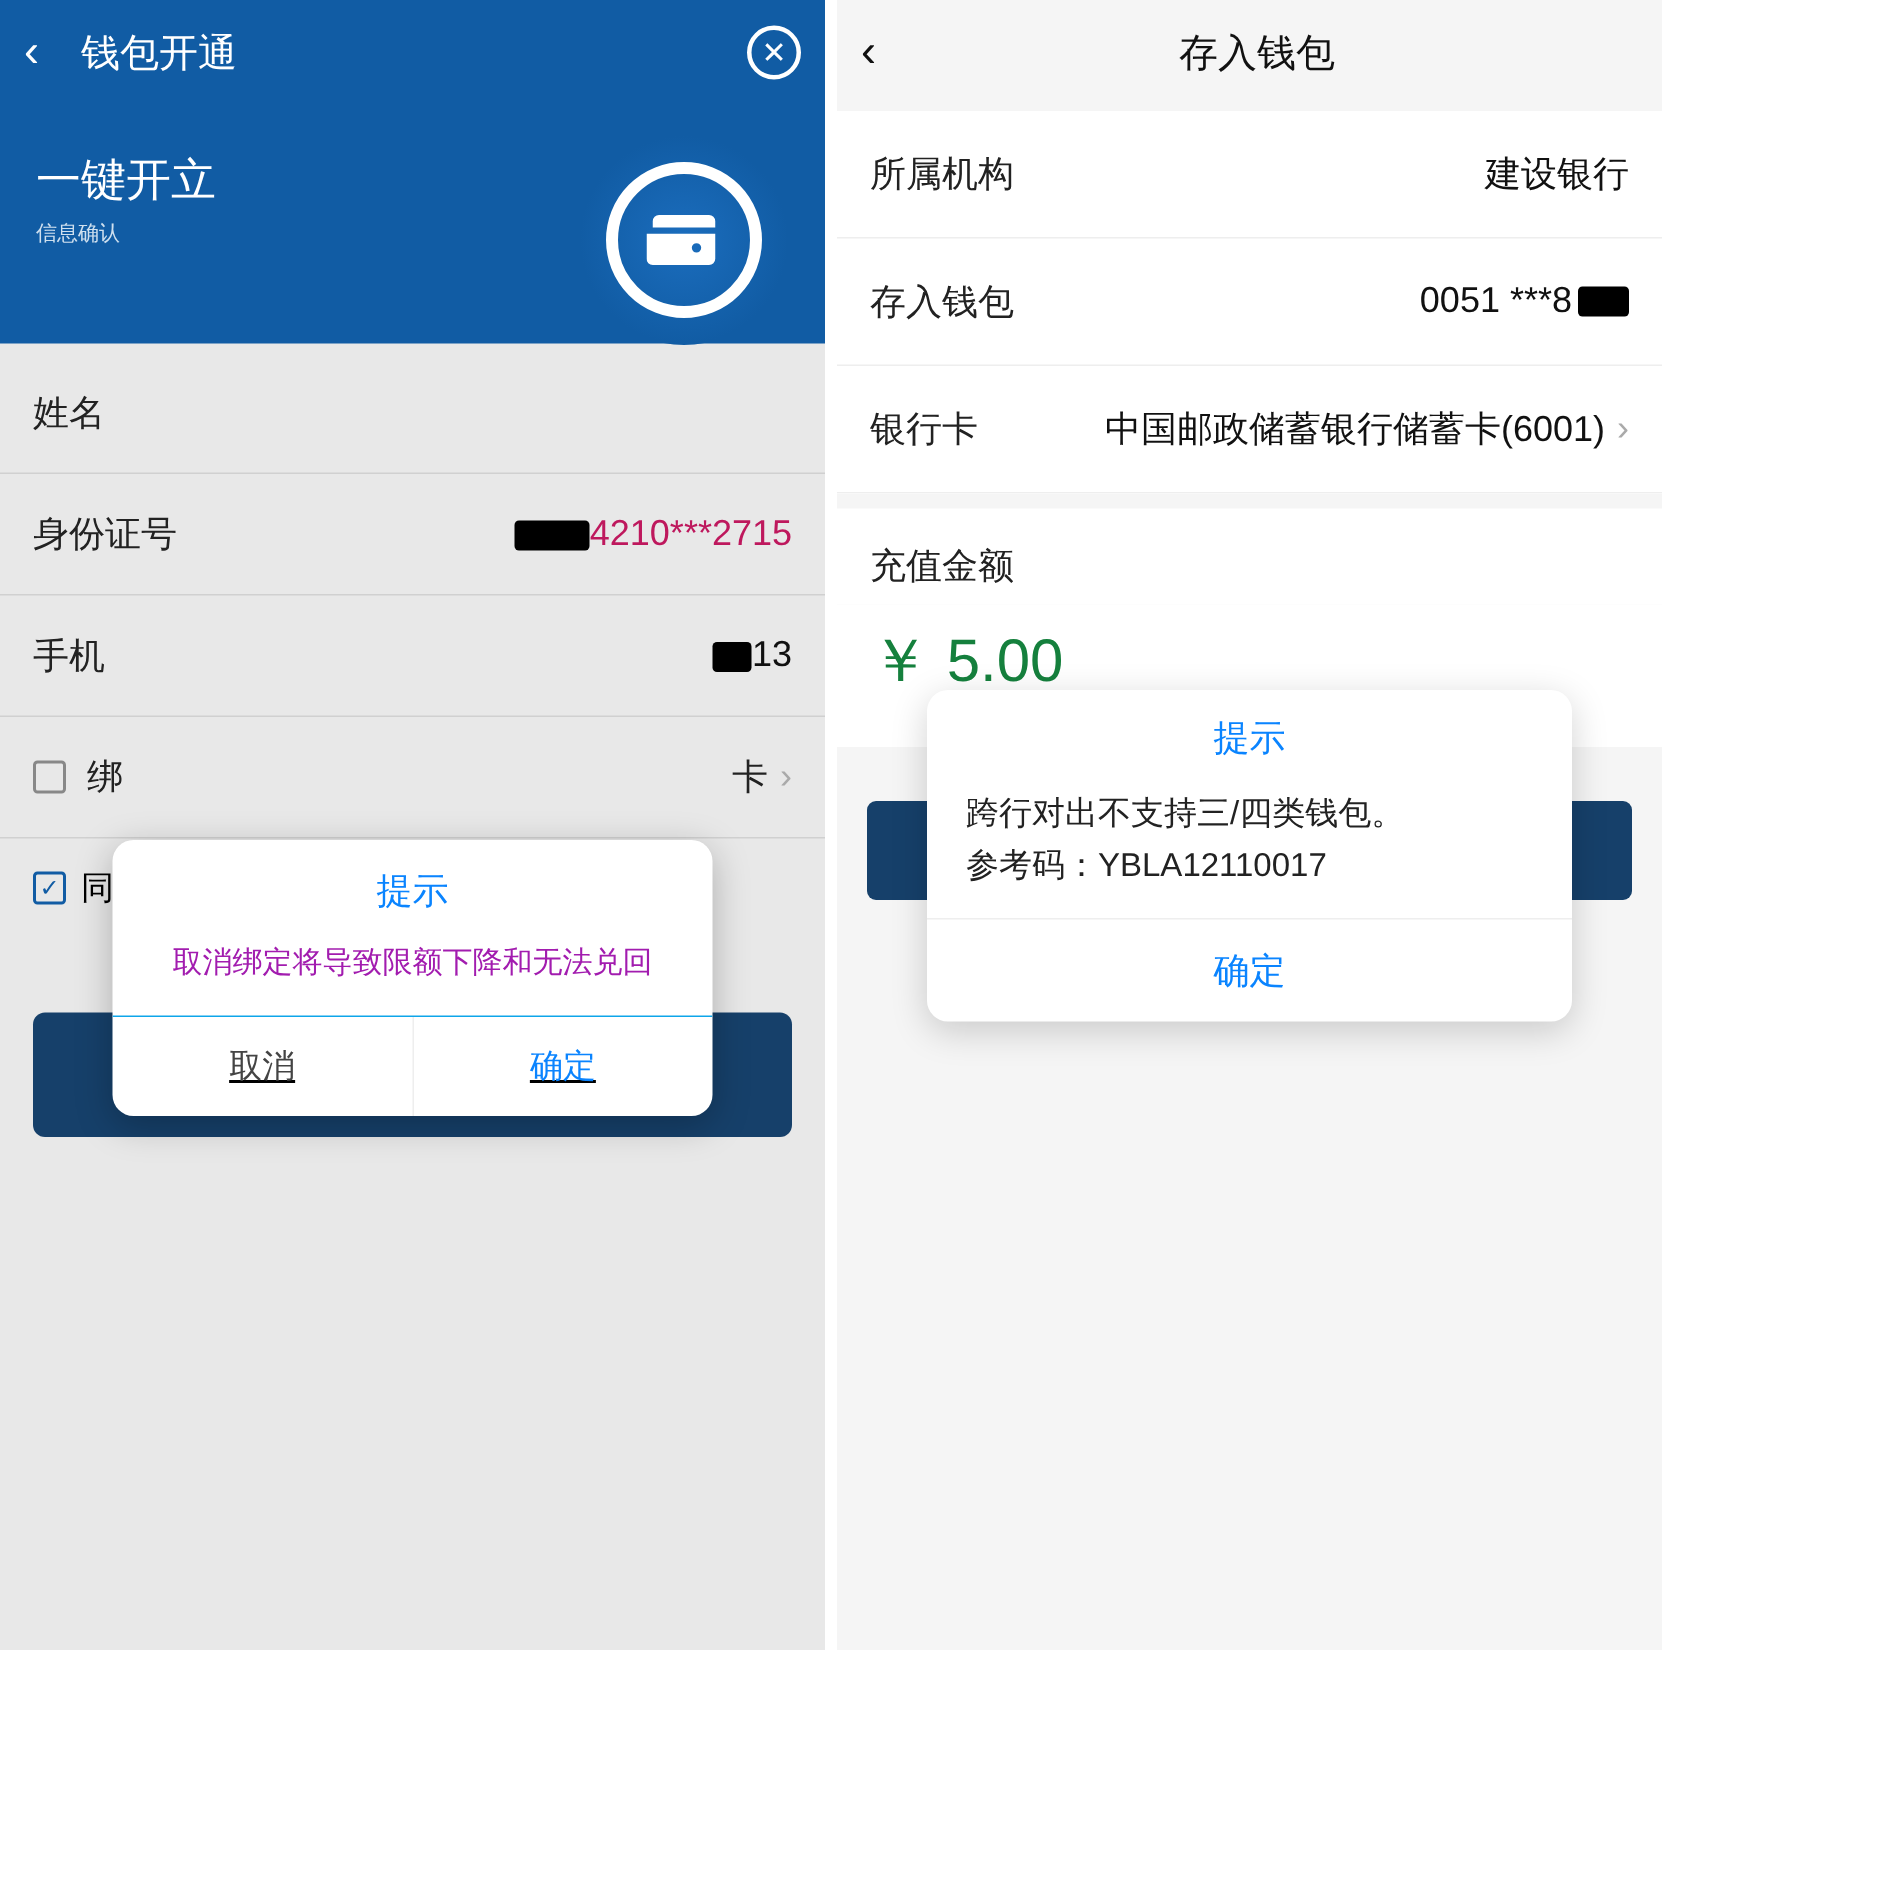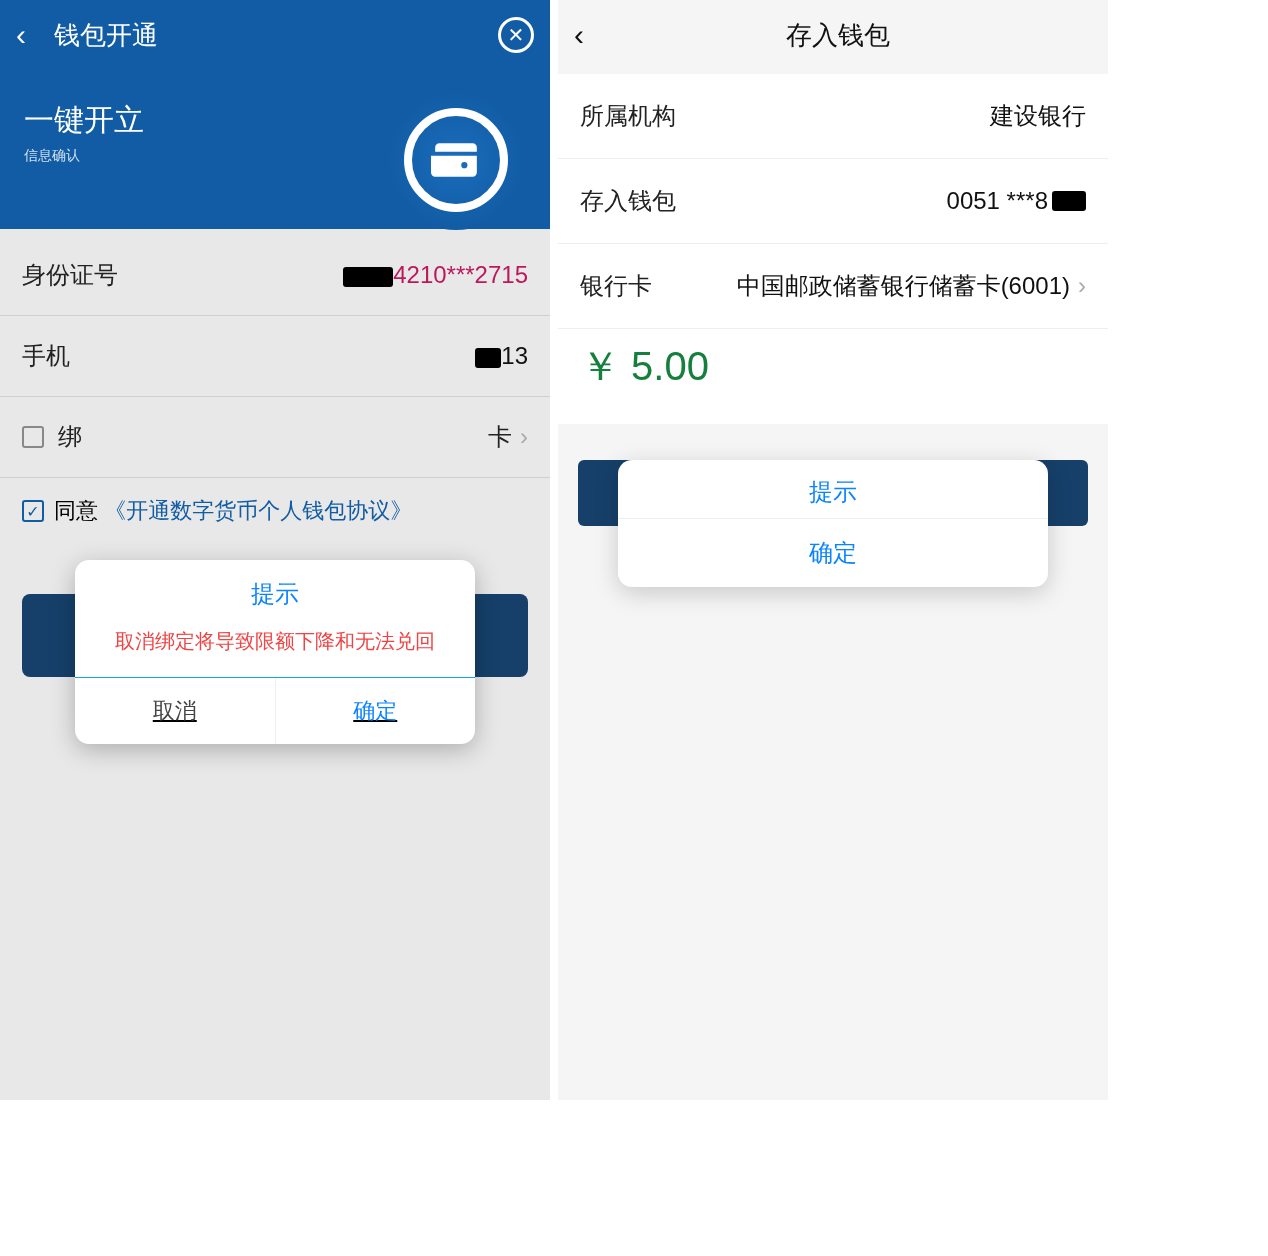--- a/index.html
+++ b/index.html
@@ -119,21 +119,21 @@
       overflow: hidden;
     }
     .modal-left .m-title {
       text-align: center;
       color: #0a84ff;
       font-size: 24px;
       padding: 18px 0 6px;
     }
     .modal-left .m-body {
       text-align: center;
-      color: #ef4444;
+      color: #a21caf;
       font-size: 20px;
       padding: 12px 16px 22px;
     }
     .modal-left .m-btns { display: flex; border-top: 1px solid #0ea5e9; text-decoration: underline; }
     .modal-left .m-btn {
       flex: 1; text-align: center; padding: 18px 0;
       font-size: 22px;
     }
     .modal-left .m-btn:first-child { color: #444; border-right: 1px solid #eee; }
     .modal-left .m-btn:last-child { color: #0a84ff; }
@@ -230,20 +230,24 @@
       <div class="ring">
         <svg viewBox="0 0 24 20">
             <path d="M2 2h18a2 2 0 0 1 2 2v2H2V4a2 2 0 0 1 2-2zm-2 6h22v8a2 2 0 0 1-2 2H2a2 2 0 0 1-2-2V8zm16 3a1.5 1.5 0 1 0 0 3 1.5 1.5 0 0 0 0-3z"></path>
           </svg>
       </div>
     </div>
   </div>
 
   <div class="form-area">
     <div class="form-row">
+      <span>姓名</span>
+      <span class="val"></span>
+    </div>
+    <div class="form-row">
       <span>身份证号</span>
       <span class="val val-mask">
         <span class="redacted" style="width:50px"></span><span>4210***2715</span>
       </span>
     </div>
     <div class="form-row">
       <span>手机</span>
       <span class="val">
         <span class="redacted" style="width:26px"></span><span>13</span>
       </span>
@@ -299,21 +303,26 @@
     </div>
     <div class="r-row">
       <span>银行卡</span>
       <span class="rv">
         <span>中国邮政储蓄银行储蓄卡(6001)</span>
         <span class="chev">›</span>
       </span>
     </div>
   </div>
 
+  <div class="r-section">充值金额</div>
   <div class="amount">￥ 5.00</div>
 
   <div class="pay-btn"></div>
 
   <div class="modal-right">
     <div class="m-title">提示</div>
+    <div class="m-body">
+      <div>跨行对出不支持三/四类钱包。</div>
+      <div>参考码：YBLA12110017</div>
+    </div>
     <div class="m-btn">确定</div>
   </div>
 </div>
 
 </body></html>

